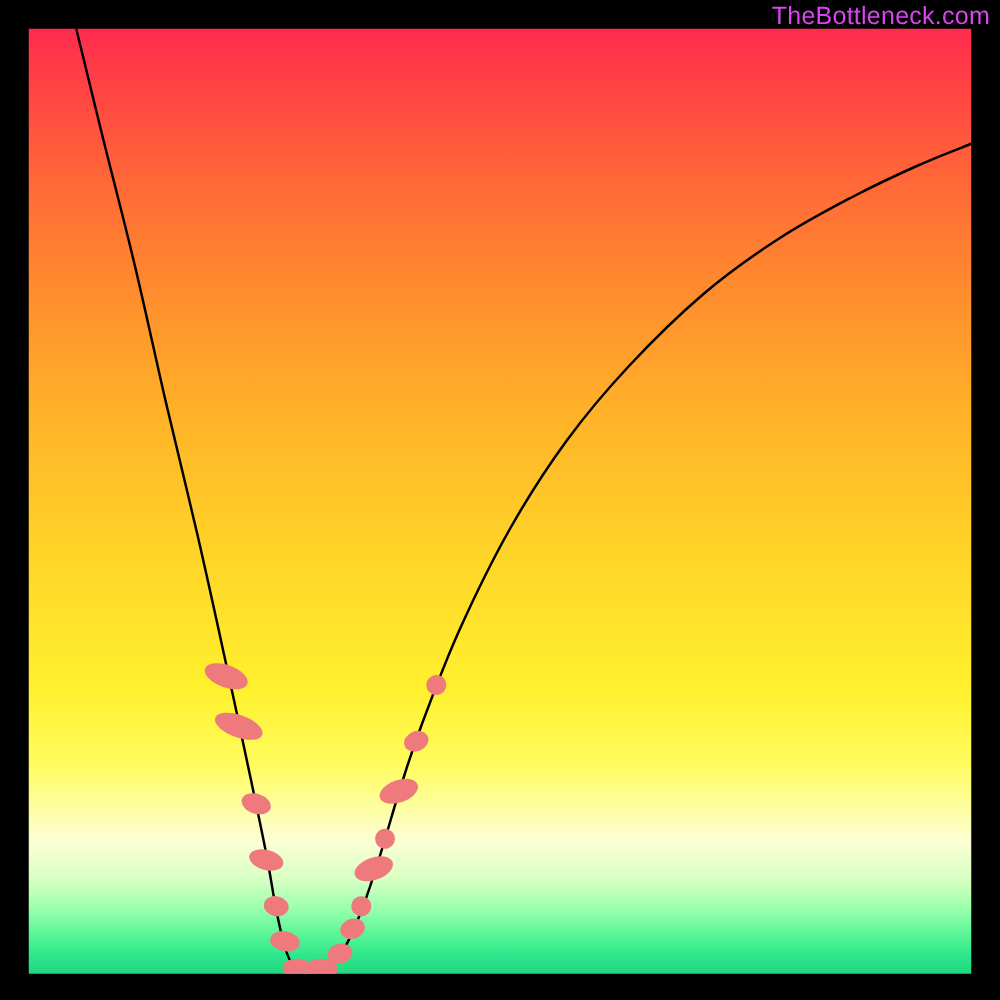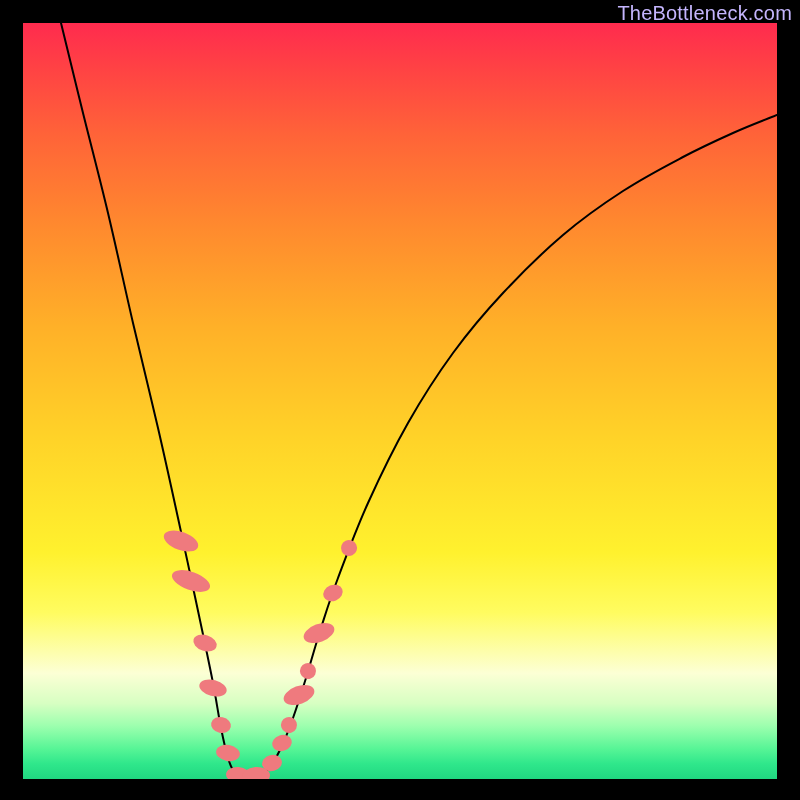--- a/index.html
+++ b/index.html
@@ -31,21 +31,21 @@
       #9cffae 93%,
       #57f596 96%,
       #2fe78b 98%,
       #20d781 100%
     );
   }
   .watermark {
     position: absolute;
     top: 2px;
     right: 8px;
-    color: #c4b5fd;
+    color: #d946ef;
     font-size: 20px;
     font-weight: 500;
     letter-spacing: 0.2px;
     user-select: none;
   }
   svg {
     position: absolute;
     left: 0;
     top: 0;
   }

